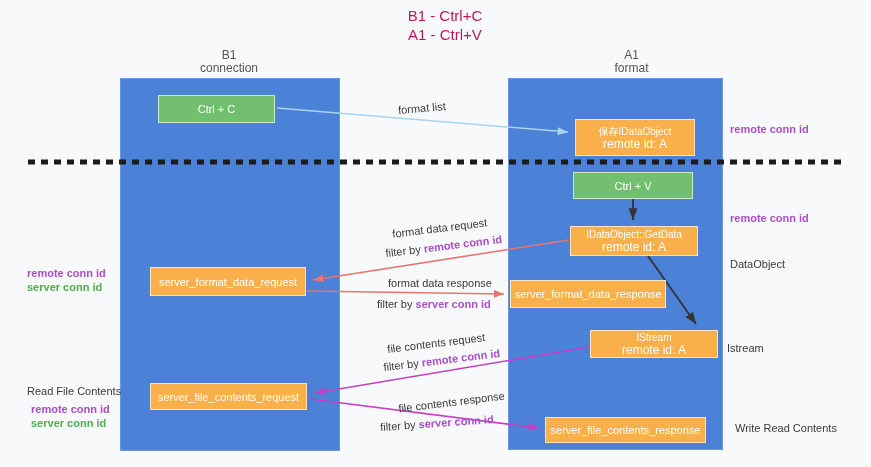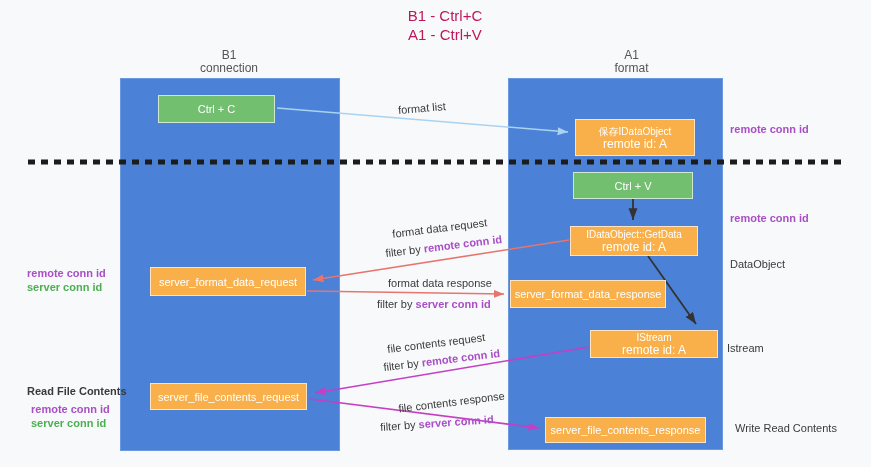--- a/index.html
+++ b/index.html
@@ -152,20 +152,20 @@
   <div class="abs ann purple" style="left:730px;top:211px;">remote conn id</div>
   <div class="abs ann" style="left:730px;top:233px;margin-top:24px;">DataObject</div>
   <div class="abs ann" style="left:727px;top:341px;">Istream</div>
   <div class="abs ann" style="left:735px;top:421px;">Write Read Contents</div>
 
   <div class="abs ann" style="left:27px;top:266px;">
     <div class="purple">remote conn id</div>
     <div class="greent">server conn id</div>
   </div>
 
-  <div class="abs ann" style="left:27px;top:384px;font-weight:bold;">Read File Contents</div>
+  <div class="abs ann" style="left:27px;top:384px;">Read File Contents</div>
 
   <div class="abs ann" style="left:31px;top:402px;">
     <div class="purple">remote conn id</div>
     <div class="greent">server conn id</div>
   </div>
 
 </div>
 
 </body></html>

